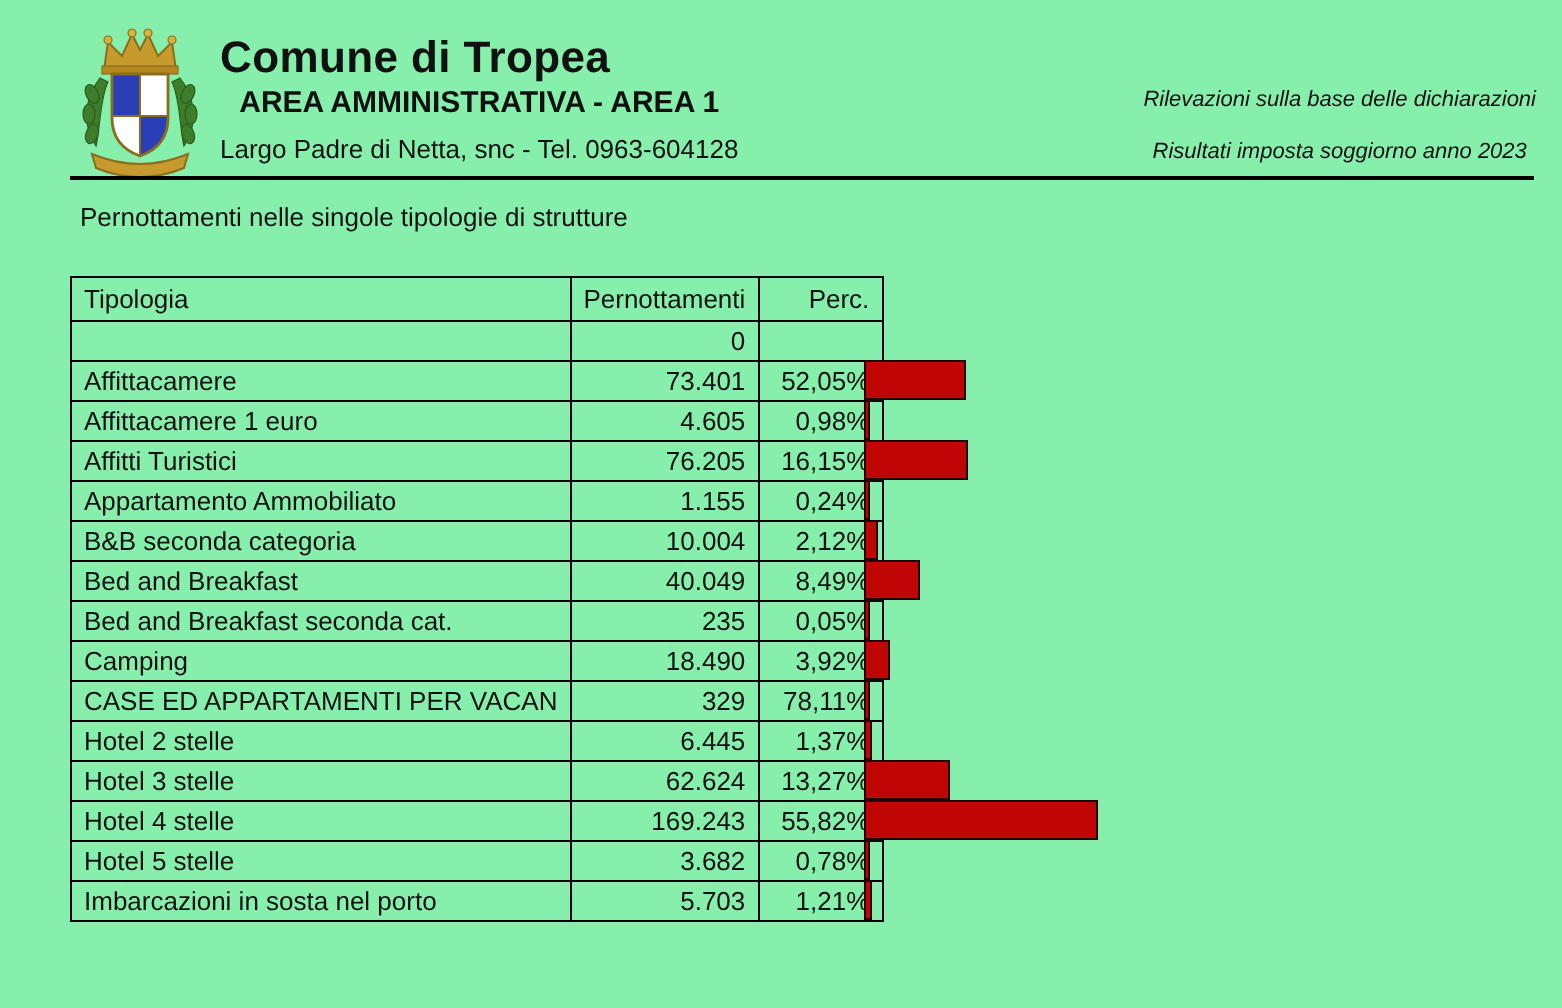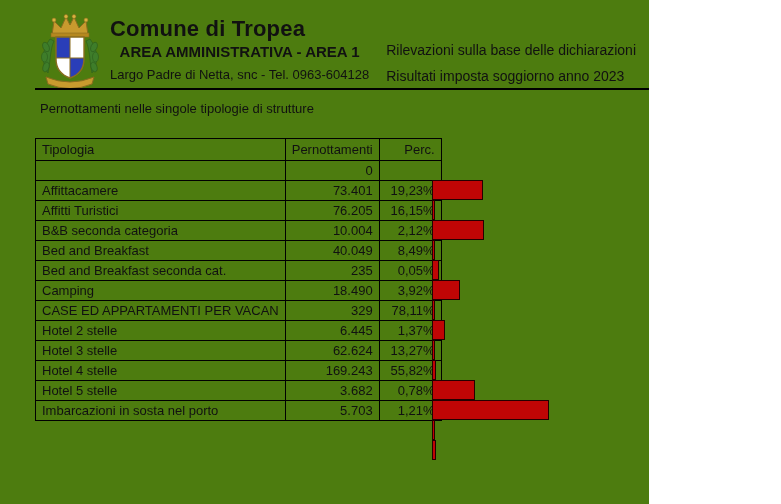--- a/index.html
+++ b/index.html
@@ -1,22 +1,22 @@
 <!DOCTYPE html>
 <html><head>
 <meta charset="utf-8">
 <style>
   * { margin: 0; padding: 0; box-sizing: border-box; }
   html, body { background: #ffffff; }
   body { font-family: "Liberation Sans", sans-serif; color: #111; }
   .page {
     position: relative;
-    width: 649px;
+    width: 781px;
     height: 504px;
-    background: #4d7c0f;
+    background: #86efac;
     overflow: hidden;
   }
   
   .logo {
     position: absolute;
     left: 38px; top: 13px;
     width: 64px; height: 78px;
   }
   .header-text {
     position: absolute;
@@ -36,24 +36,25 @@
     text-align: center;
   }
   .address {
     font-size: 13px;
     line-height: 16px;
     margin-top: 6px;
   }
   .header-notes {
     position: absolute;
     right: 13px; top: 37px;
-    text-align: left;
-    font-size: 14px;
+    text-align: center;
+    font-size: 11px;
     line-height: 26px;
     white-space: nowrap;
+    font-style: italic;
   }
   .header-rule {
     position: absolute;
     left: 35px; top: 88px;
     width: 732px; height: 2px;
     background: #000;
   }
   
   .subtitle {
     position: absolute;
@@ -175,26 +176,36 @@
       </thead>
       <tbody>
           <tr>
             <td class="d-tip"></td>
             <td class="d-pern">0</td>
             <td class="d-perc"></td>
           </tr>
           <tr>
             <td class="d-tip">Affittacamere</td>
             <td class="d-pern">73.401</td>
-            <td class="d-perc">19,23%</td>
+            <td class="d-perc">52,05%</td>
+          </tr>
+          <tr>
+            <td class="d-tip">Affittacamere 1 euro</td>
+            <td class="d-pern">4.605</td>
+            <td class="d-perc">0,98%</td>
           </tr>
           <tr>
             <td class="d-tip">Affitti Turistici</td>
             <td class="d-pern">76.205</td>
             <td class="d-perc">16,15%</td>
+          </tr>
+          <tr>
+            <td class="d-tip">Appartamento Ammobiliato</td>
+            <td class="d-pern">1.155</td>
+            <td class="d-perc">0,24%</td>
           </tr>
           <tr>
             <td class="d-tip">B&amp;B seconda categoria</td>
             <td class="d-pern">10.004</td>
             <td class="d-perc">2,12%</td>
           </tr>
           <tr>
             <td class="d-tip">Bed and Breakfast</td>
             <td class="d-pern">40.049</td>
             <td class="d-perc">8,49%</td>

